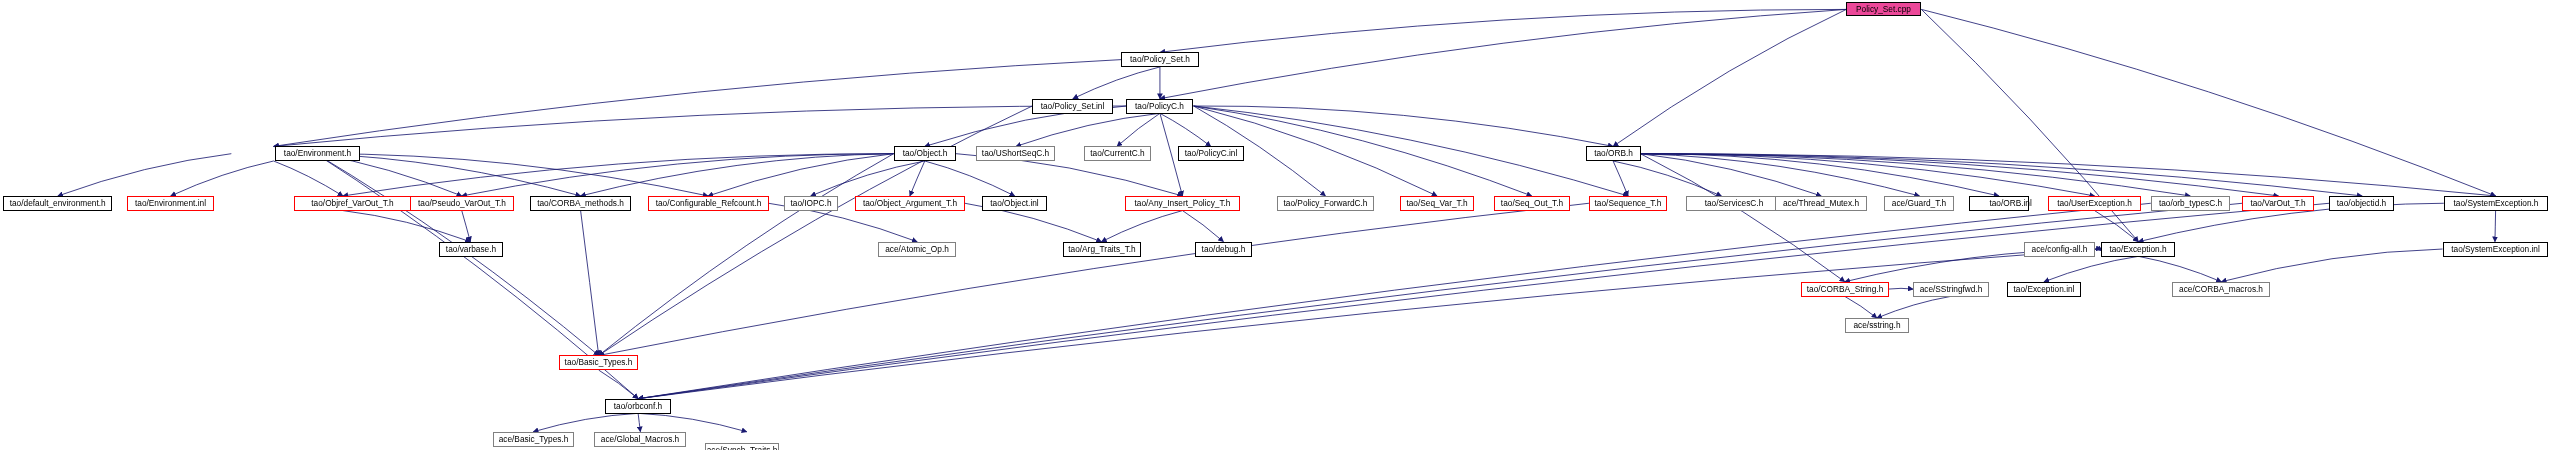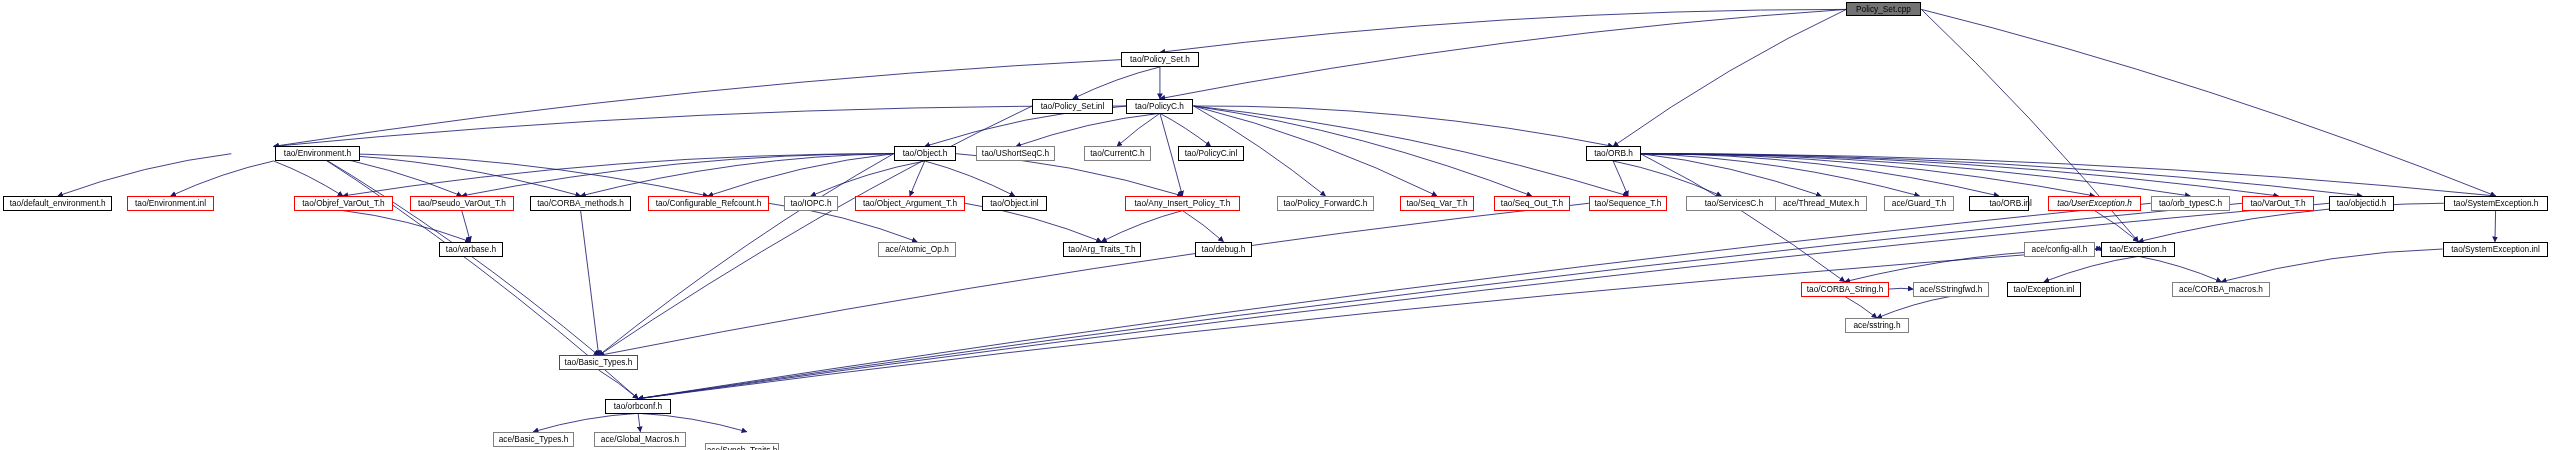--- a/index.html
+++ b/index.html
@@ -41,21 +41,21 @@
     letter-spacing: 0px;
   }
   .node.black {
     border-color: #000000;
   }
   .node.red {
     border-color: #ff0000;
   }
   .node.root {
     border-color: #000000;
-    background: #737373;
+    background: #ec4899;
   }
   .node-label {
     display: block;
     pointer-events: none;
   }
 </style>
 </head>
 <body>
 
 <div id="graph-root">
@@ -174,21 +174,21 @@
       </div>
       <div class="node black" style="left: 1586px; top: 146px; width: 55px;">
         <span class="node-label">tao/ORB.h</span>
       </div>
       <div class="node black" style="left: 3.2px; top: 196px; width: 109px;">
         <span class="node-label">tao/default_environment.h</span>
       </div>
       <div class="node red" style="left: 127px; top: 196px; width: 87px;">
         <span class="node-label">tao/Environment.inl</span>
       </div>
-      <div class="node red" style="left: 294px; top: 196px; width: 99px;">
+      <div class="node red" style="left: 294px; top: 196px; width: 117px;">
         <span class="node-label">tao/Objref_VarOut_T.h</span>
       </div>
       <div class="node red" style="left: 410px; top: 196px; width: 104px;">
         <span class="node-label">tao/Pseudo_VarOut_T.h</span>
       </div>
       <div class="node black" style="left: 530px; top: 196px; width: 101px;">
         <span class="node-label">tao/CORBA_methods.h</span>
       </div>
       <div class="node red" style="left: 648px; top: 196px; width: 121px;">
         <span class="node-label">tao/Configurable_Refcount.h</span>
@@ -222,21 +222,21 @@
       </div>
       <div class="node " style="left: 1775px; top: 196px; width: 92px;">
         <span class="node-label">ace/Thread_Mutex.h</span>
       </div>
       <div class="node " style="left: 1884px; top: 196px; width: 70px;">
         <span class="node-label">ace/Guard_T.h</span>
       </div>
       <div class="node black" style="left: 1969px; top: 196px; width: 60px; padding-left: 27px;">
         <span class="node-label">tao/ORB.inl</span>
       </div>
-      <div class="node red" style="left: 2048px; top: 196px; width: 93px; font-style: italic;">
+      <div class="node red" style="left: 2048px; top: 196px; width: 93px;">
         <span class="node-label">tao/UserException.h</span>
       </div>
       <div class="node " style="left: 2151px; top: 196px; width: 79px;">
         <span class="node-label">tao/orb_typesC.h</span>
       </div>
       <div class="node red" style="left: 2242px; top: 196px; width: 72px;">
         <span class="node-label">tao/VarOut_T.h</span>
       </div>
       <div class="node black" style="left: 2329px; top: 196px; width: 65px;">
         <span class="node-label">tao/objectid.h</span>

